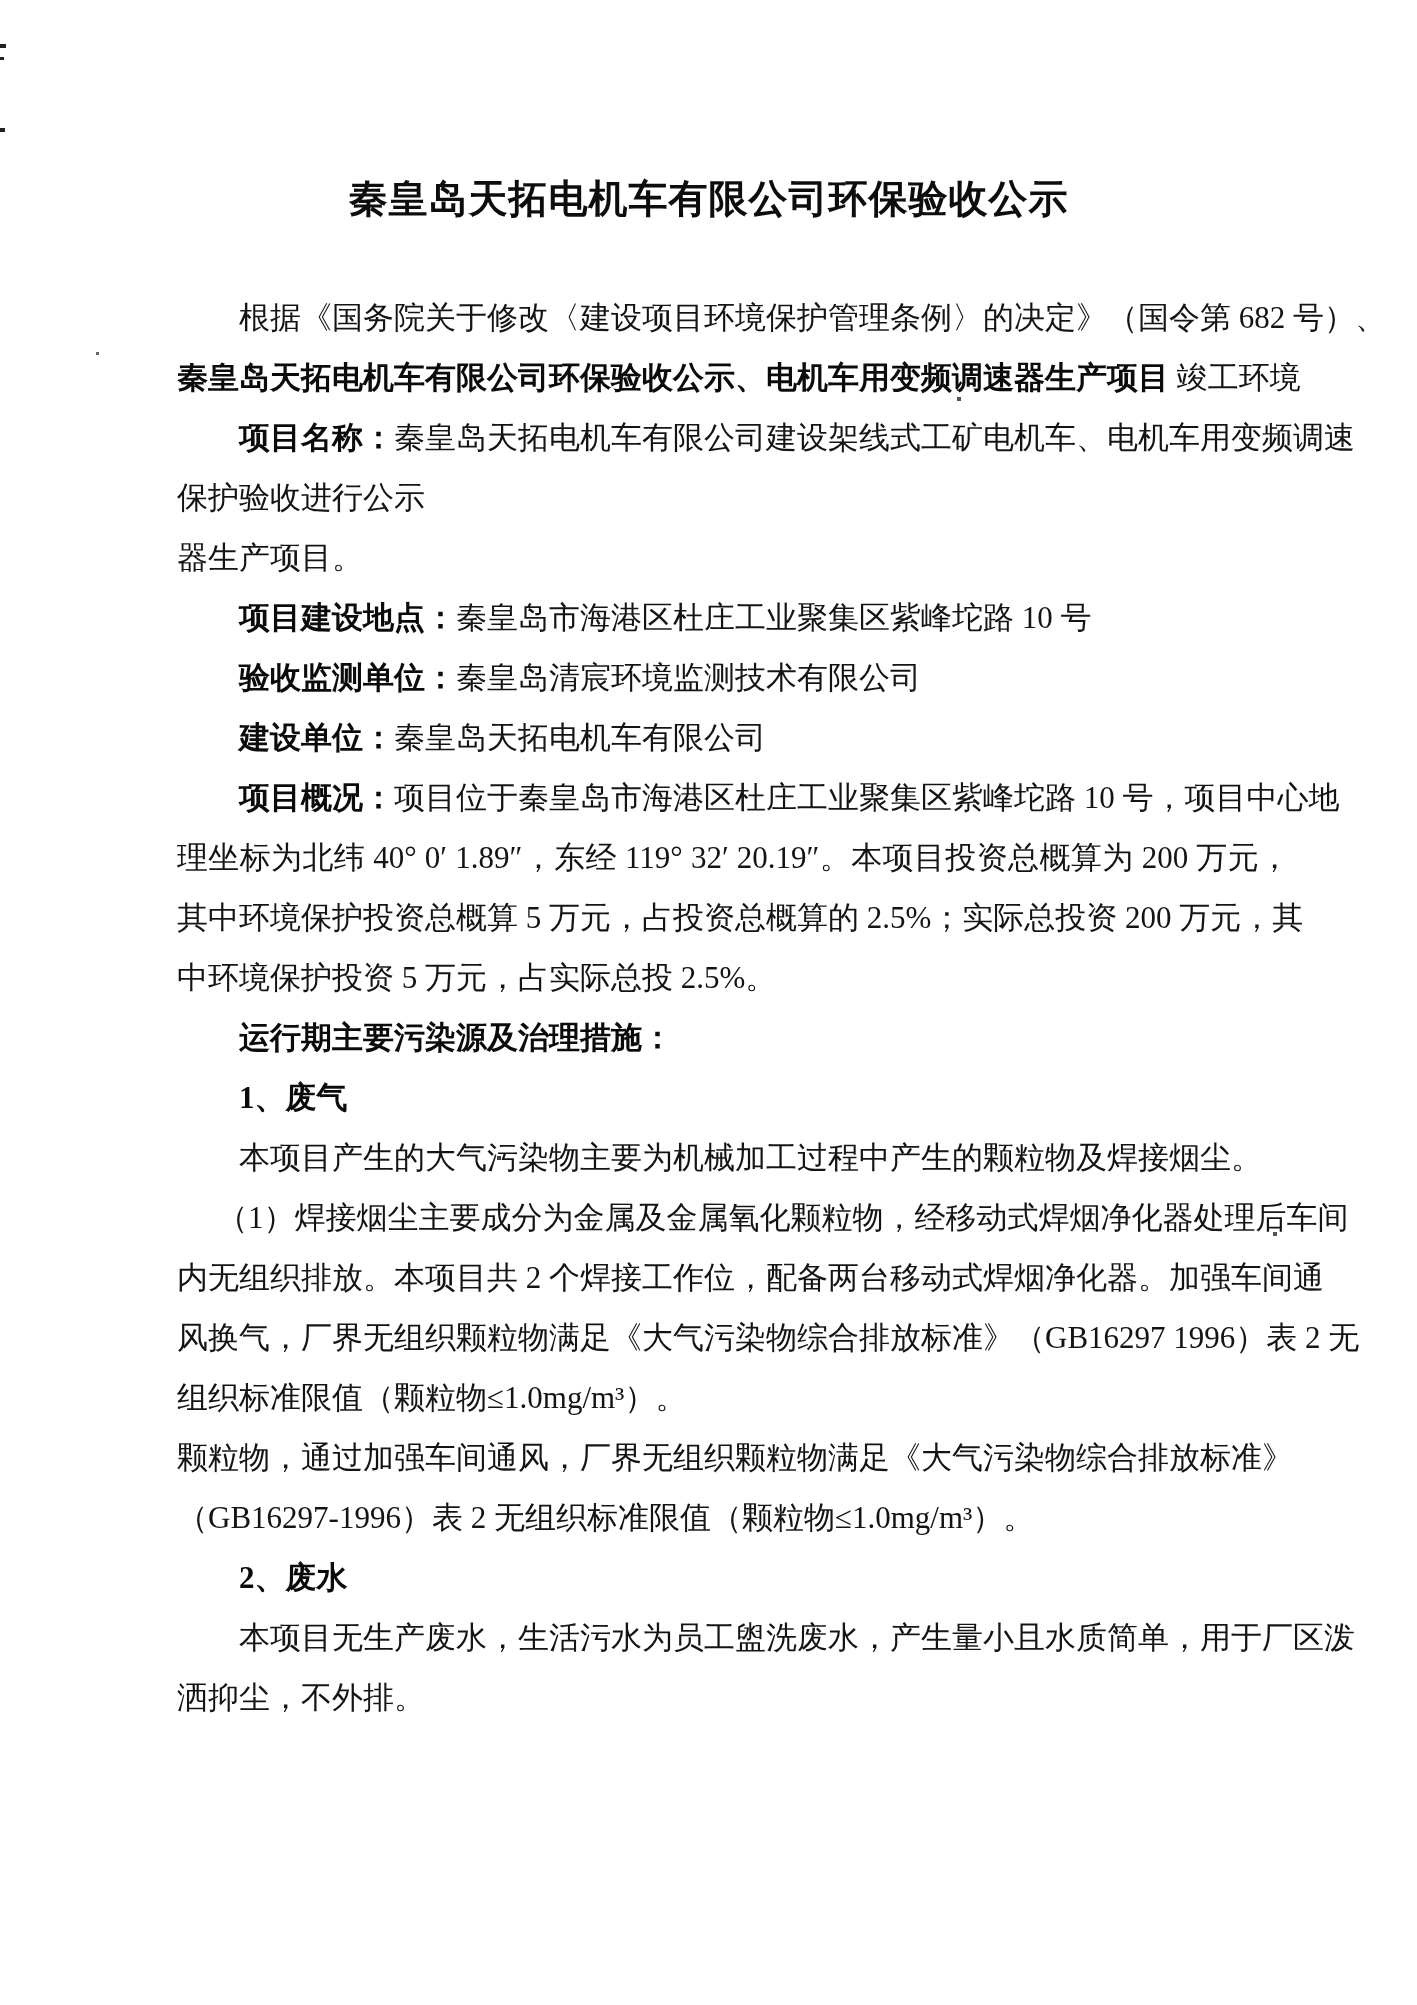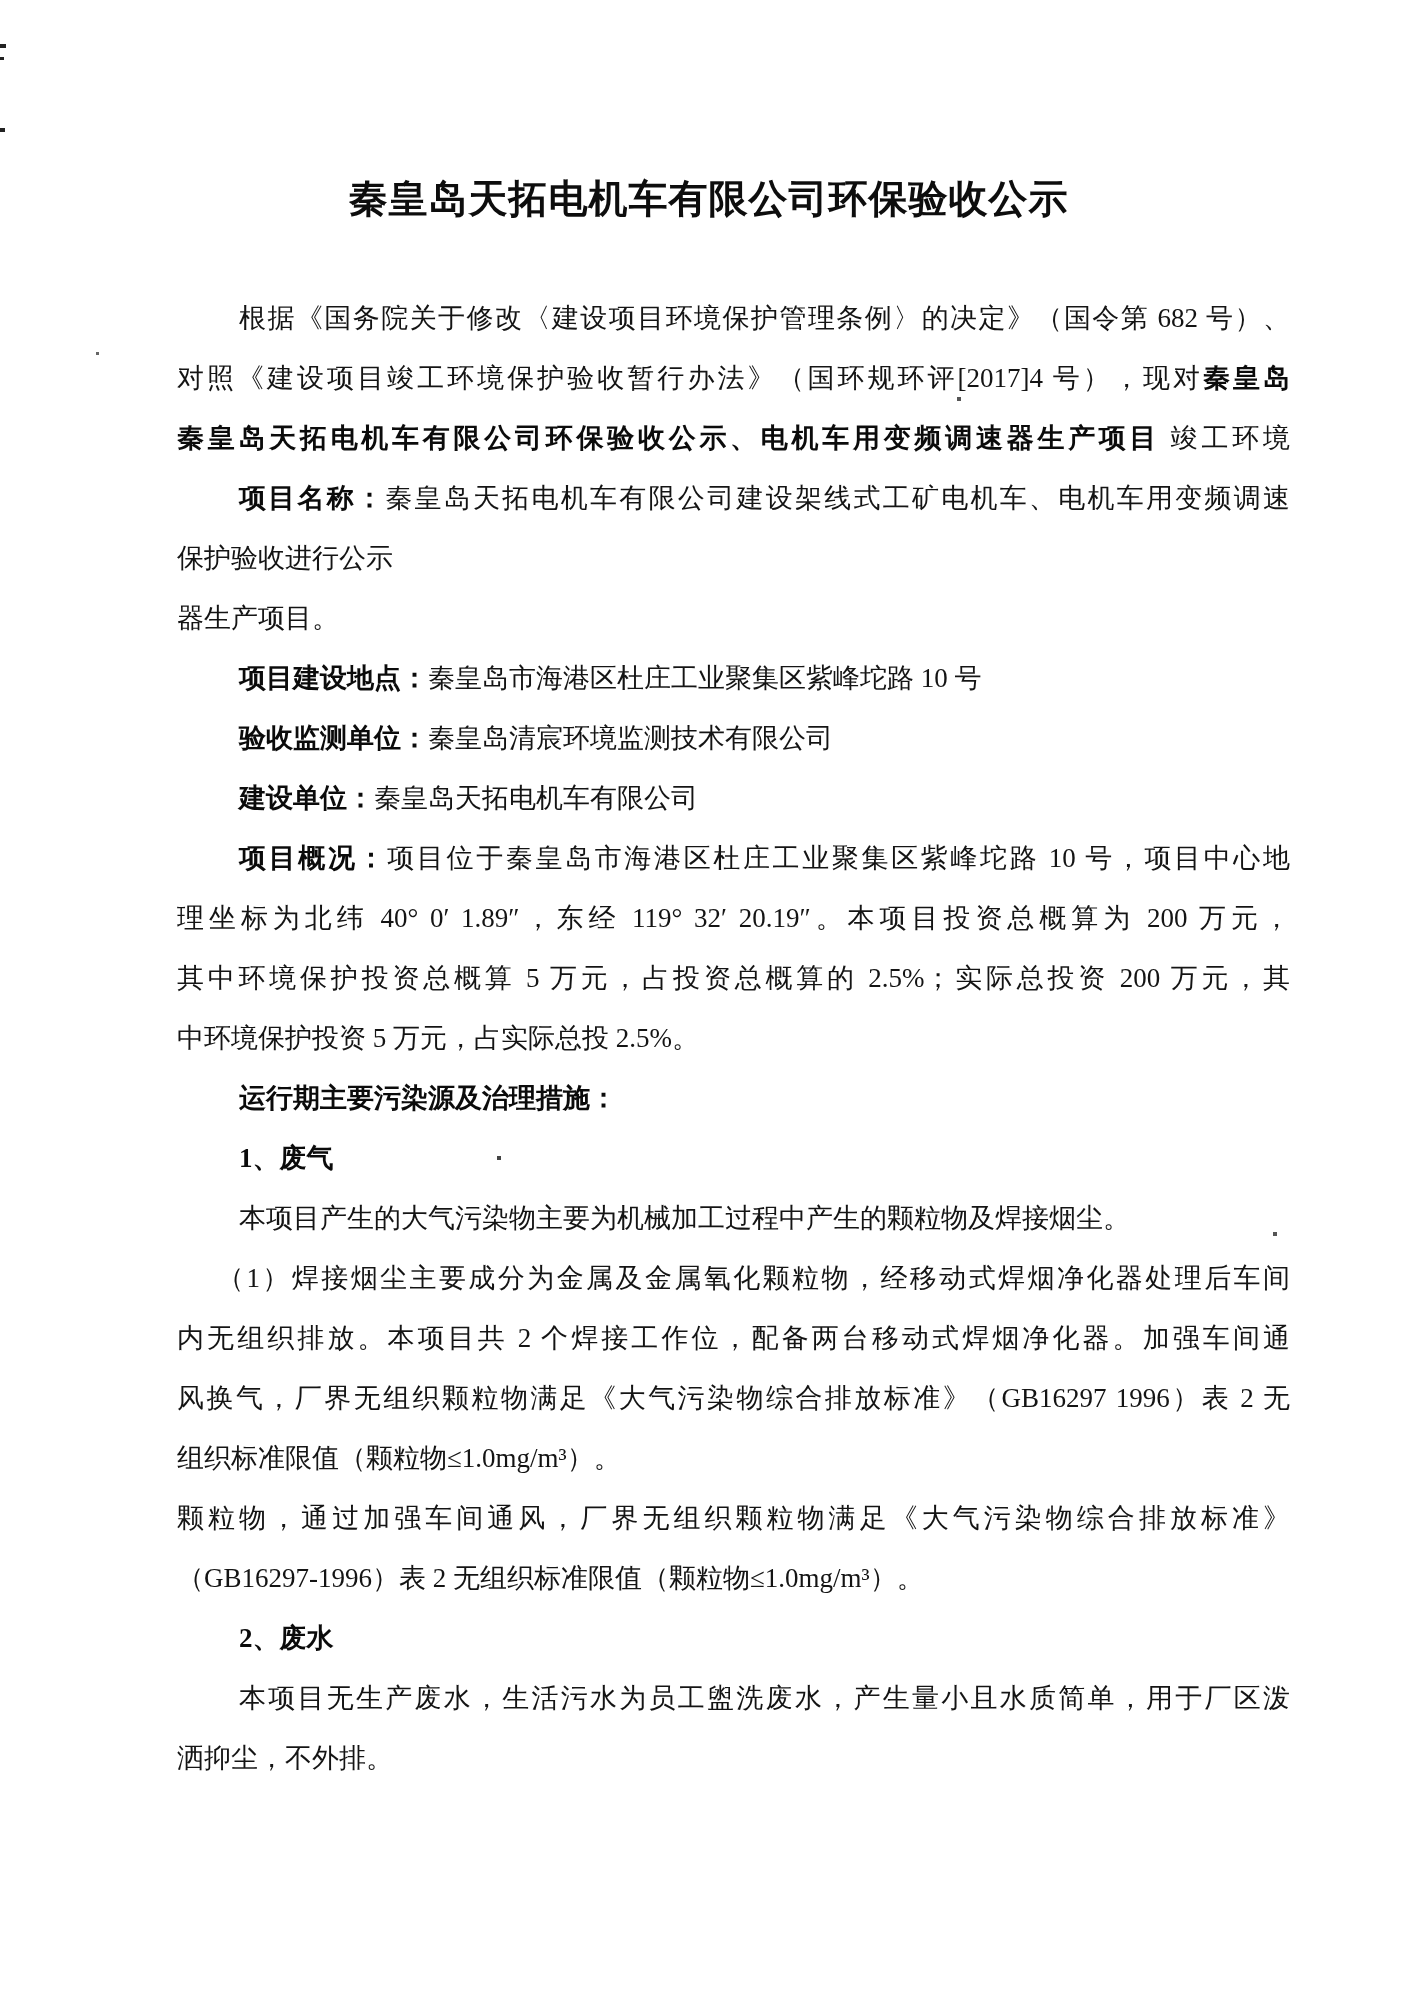--- a/index.html
+++ b/index.html
@@ -30,21 +30,21 @@
   }
   .doc-body {
     position: absolute;
     top: 288px;
     left: 177px;
     width: 1113px;
   }
   .line {
     height: 60px;
     line-height: 60px;
-    font-size: 27px;
+    font-size: 31px;
     white-space: nowrap;
     color: #141414;
   }
   .line.justify {
     text-align: justify;
     text-align-last: justify;
   }
   .line.indent { padding-left: 62px; }
   .line.small-indent { padding-left: 40px; }
   .seg { font-weight: normal; }
@@ -71,21 +71,20 @@
   <div class="artifact a3"></div>
   <div class="artifact a4"></div>
   <div class="artifact a5"></div>
   <div class="artifact a6"></div>
   <div class="artifact a7"></div>
 
   <h1 class="doc-title">秦皇岛天拓电机车有限公司环保验收公示</h1>
 
   <div class="doc-body" id="doc-body">
       <div class="line justify indent"><span class="seg">根据《国务院关于修改〈建设项目环境保护管理条例〉的决定》（国令第 682 号）、</span></div>
-      <div class="line justify"><span class="seg">对照《建设项目竣工环境保护验收暂行办法》（国环规环评[2017]4 号），现对</span><span class="seg bold">秦皇岛</span></div>
       <div class="line justify"><span class="seg bold">秦皇岛天拓电机车有限公司环保验收公示、电机车用变频调速器生产项目</span><span class="seg"> 竣工环境</span></div>
       <div class="line justify indent"><span class="seg bold">项目名称：</span><span class="seg">秦皇岛天拓电机车有限公司建设架线式工矿电机车、电机车用变频调速</span></div>
       <div class="line"><span class="seg">保护验收进行公示</span></div>
       <div class="line"><span class="seg">器生产项目。</span></div>
       <div class="line indent"><span class="seg bold">项目建设地点：</span><span class="seg">秦皇岛市海港区杜庄工业聚集区紫峰坨路 10 号</span></div>
       <div class="line indent"><span class="seg bold">验收监测单位：</span><span class="seg">秦皇岛清宸环境监测技术有限公司</span></div>
       <div class="line indent"><span class="seg bold">建设单位：</span><span class="seg">秦皇岛天拓电机车有限公司</span></div>
       <div class="line justify indent"><span class="seg bold">项目概况：</span><span class="seg">项目位于秦皇岛市海港区杜庄工业聚集区紫峰坨路 10 号，项目中心地</span></div>
       <div class="line justify"><span class="seg">理坐标为北纬 40° 0′ 1.89″，东经 119° 32′ 20.19″。本项目投资总概算为 200 万元，</span></div>
       <div class="line justify"><span class="seg">其中环境保护投资总概算 5 万元，占投资总概算的 2.5%；实际总投资 200 万元，其</span></div>

